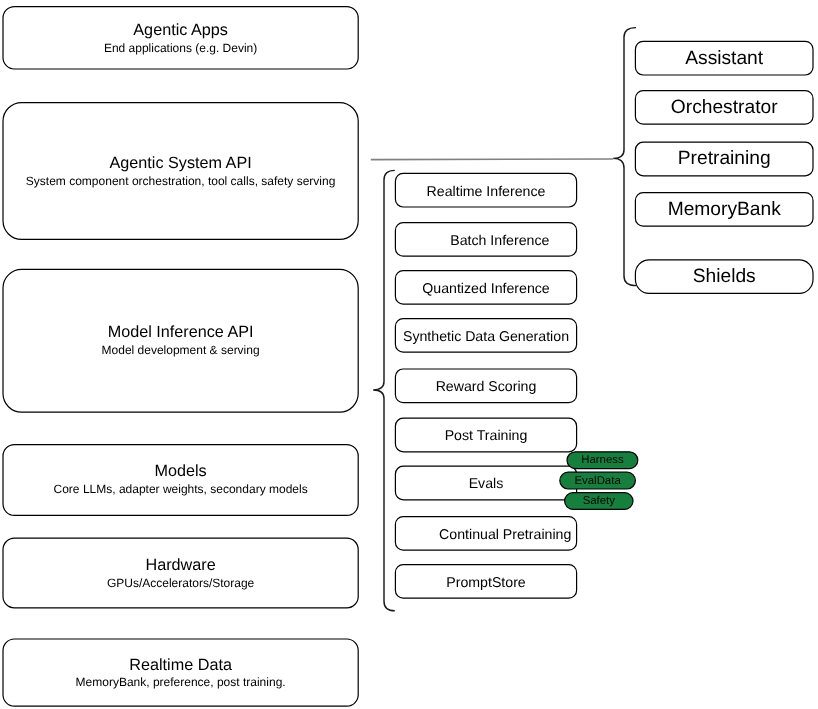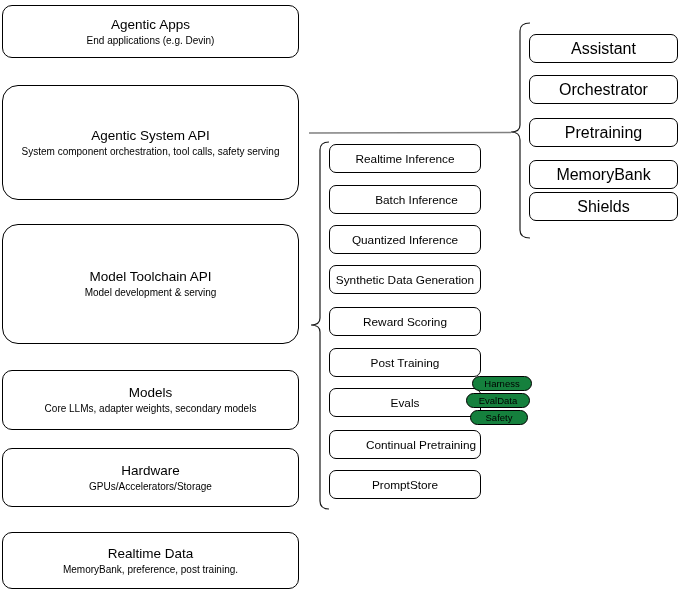--- a/index.html
+++ b/index.html
@@ -41,21 +41,21 @@
   }
   #mb0 { top: 144px; } #mb1 { top: 185px; padding-left: 23px; } #mb2 { top: 225px; }
   #mb3 { top: 265px; } #mb4 { top: 307px; } #mb5 { top: 348px; }
   #mb6 { top: 388px; } #mb7 { top: 430px; padding-left: 32px; } #mb8 { top: 470px; }
 
   .rbox {
     left: 529px; width: 149px; height: 29px;
     border-radius: 7px; font-size: 16px;
   }
   #rb0 { top: 34px; } #rb1 { top: 75px; } #rb2 { top: 118px; }
-  #rb3 { top: 160px; } #rb4 { top: 192px; }
+  #rb3 { top: 160px; } #rb4 { top: 216px; border-radius: 12px; }
 
   .pill {
     position: absolute;
     background: #15803d;
     border: 1px solid #000000;
     border-radius: 8px;
     box-sizing: border-box;
     display: flex;
     align-items: center;
     justify-content: center;
@@ -80,21 +80,21 @@
 
   <div class="box lbox r-small" id="lb0">
     <div class="title">Agentic Apps</div>
     <div class="subtitle">End applications (e.g. Devin)</div>
   </div>
   <div class="box lbox r-big" id="lb1">
     <div class="title">Agentic System API</div>
     <div class="subtitle">System component orchestration, tool calls, safety serving</div>
   </div>
   <div class="box lbox r-big" id="lb2">
-    <div class="title">Model Toolchain API</div>
+    <div class="title">Model Inference API</div>
     <div class="subtitle">Model development &amp; serving</div>
   </div>
   <div class="box lbox r-small" id="lb3">
     <div class="title">Models</div>
     <div class="subtitle">Core LLMs, adapter weights, secondary models</div>
   </div>
   <div class="box lbox r-small" id="lb4">
     <div class="title">Hardware</div>
     <div class="subtitle">GPUs/Accelerators/Storage</div>
   </div>

